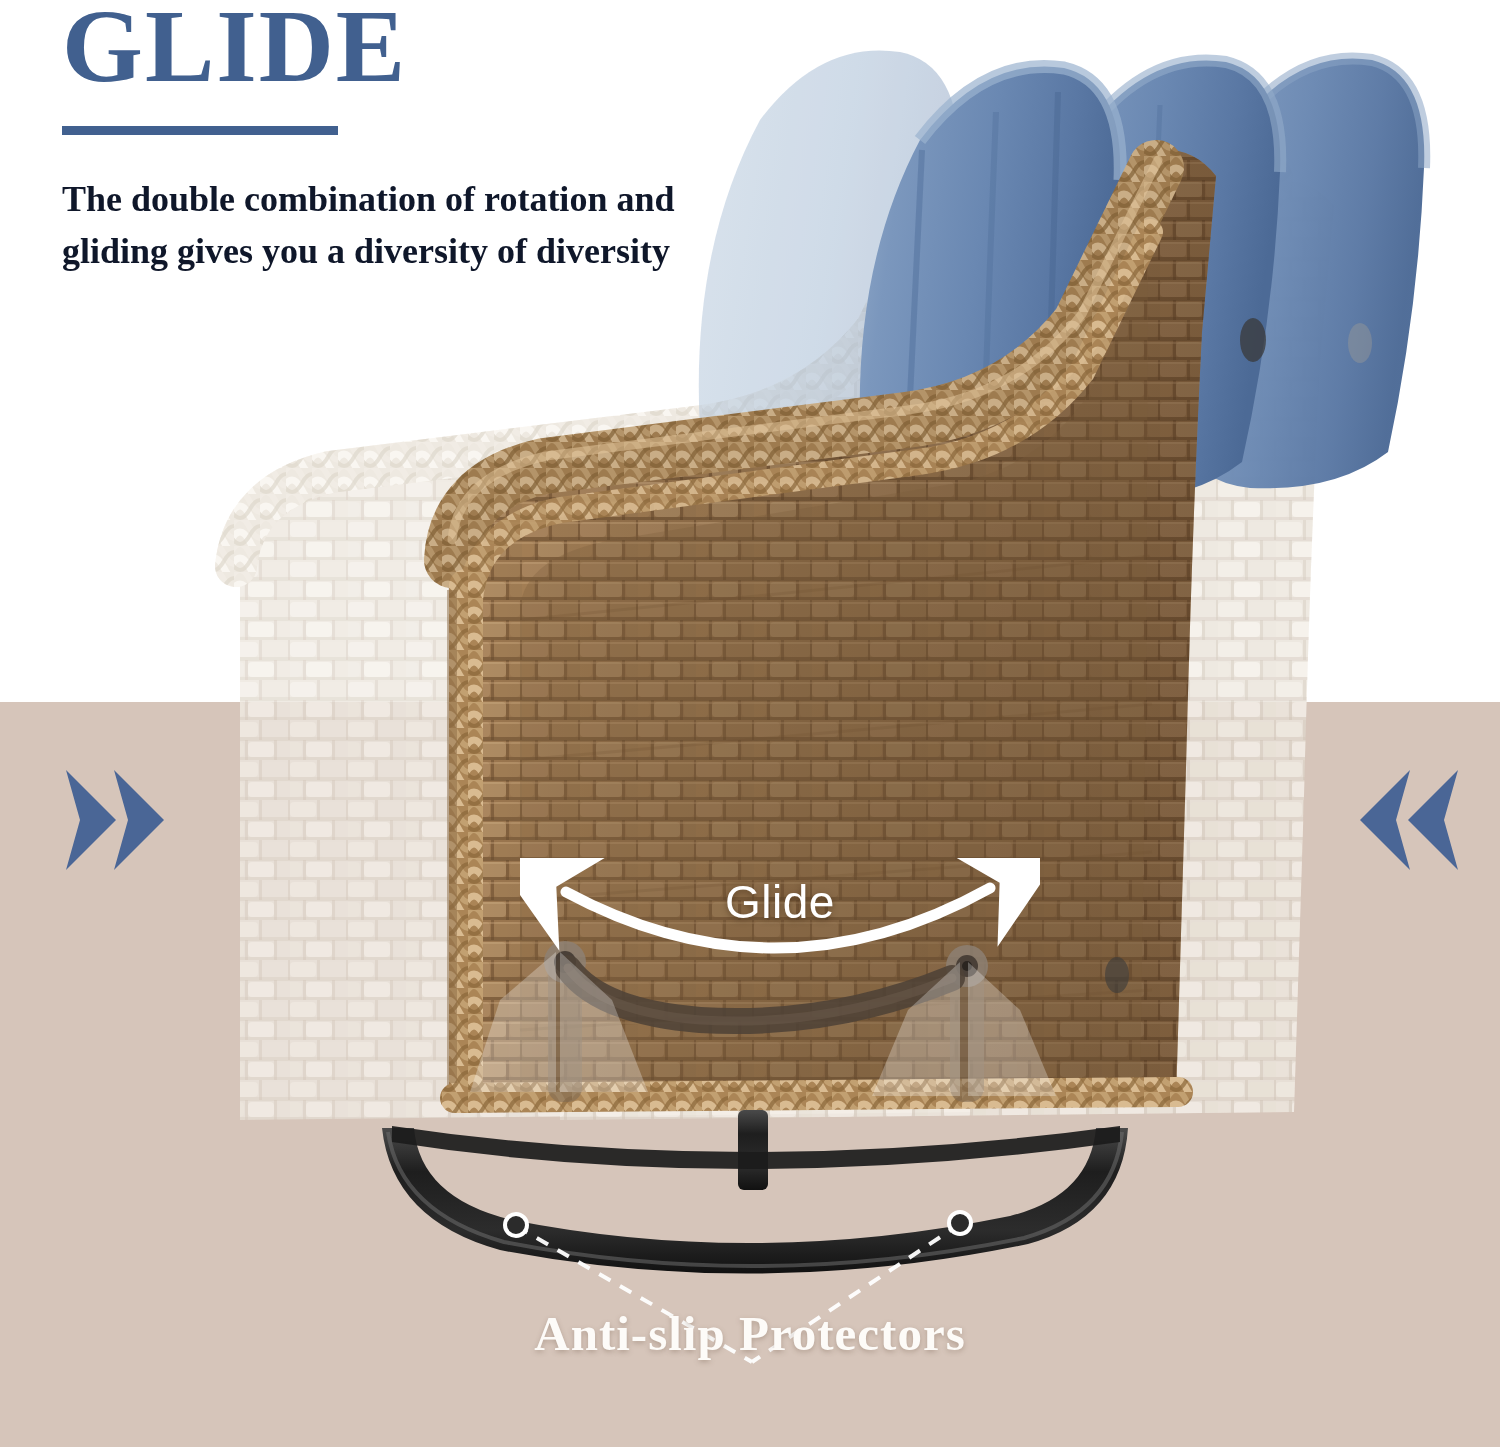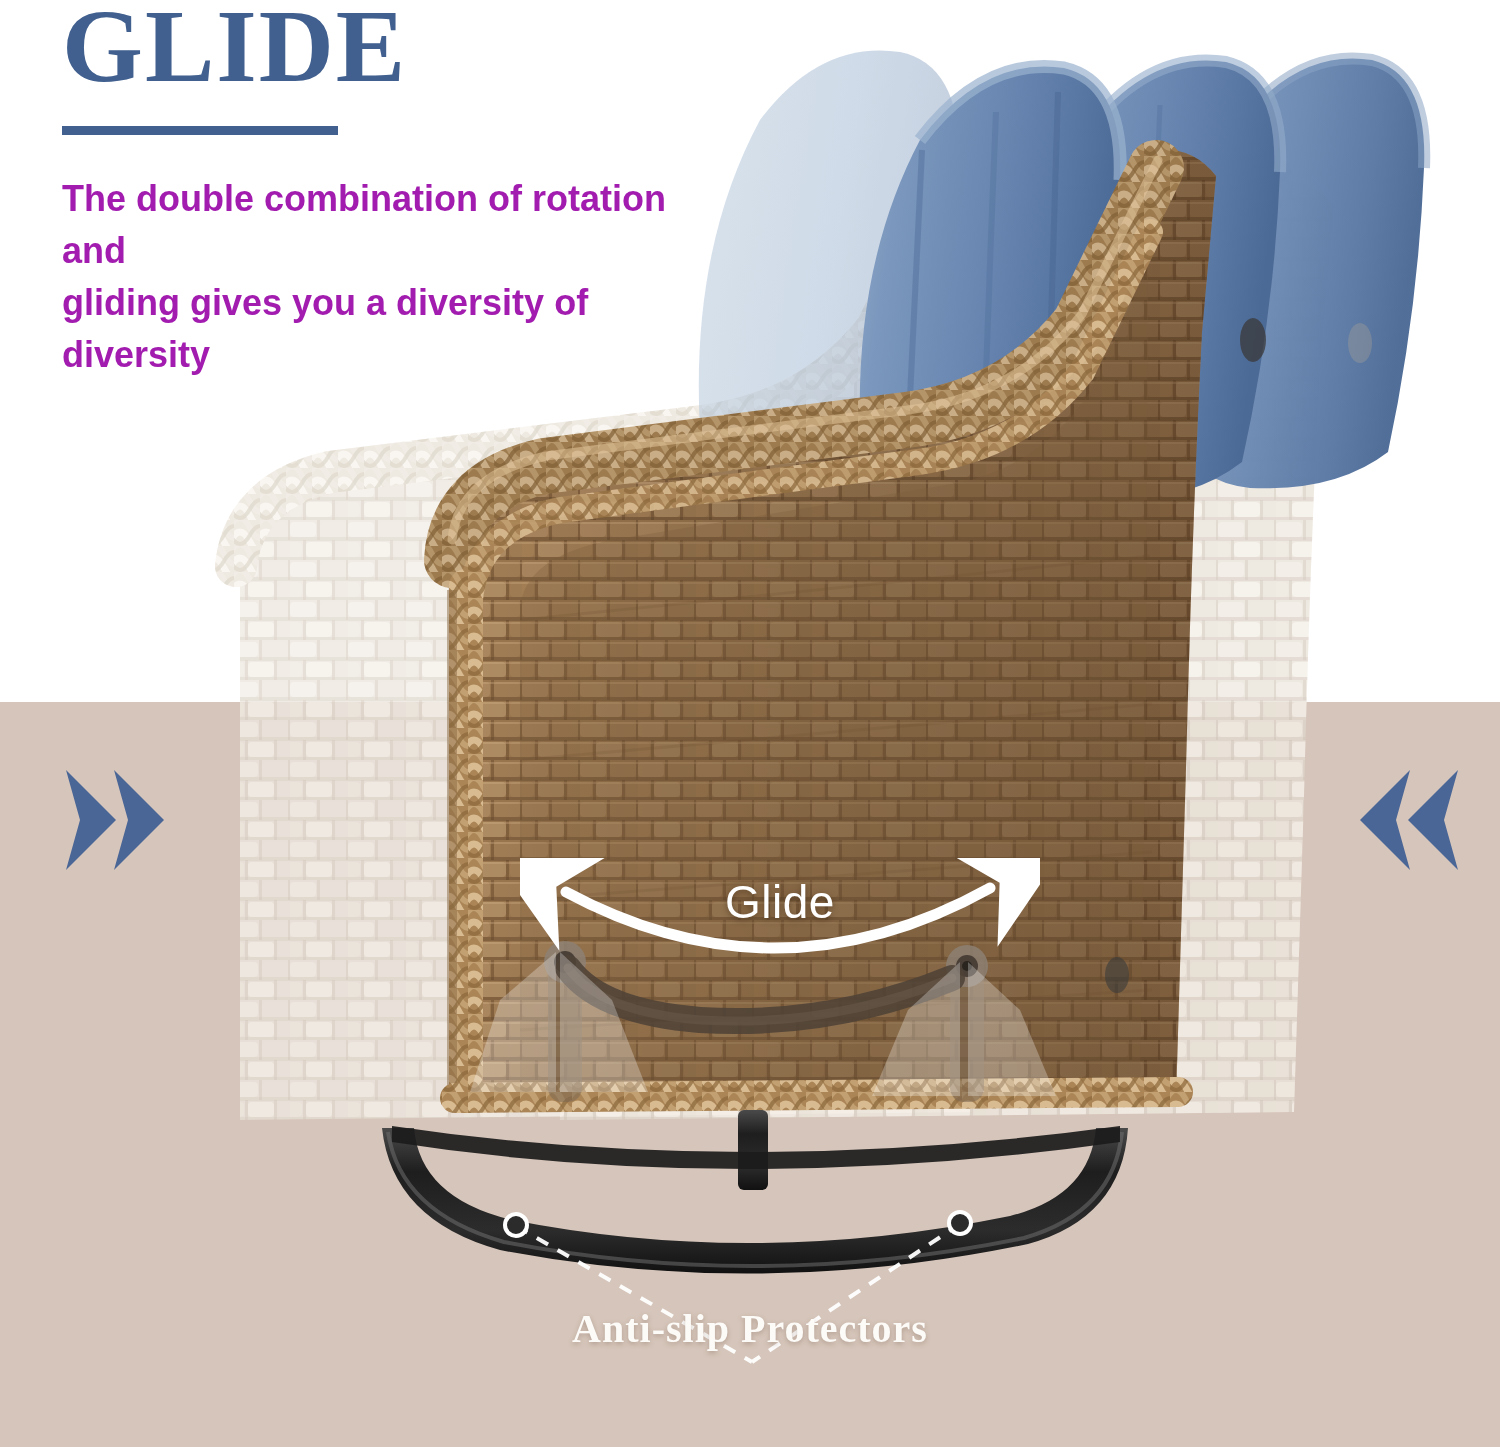--- a/index.html
+++ b/index.html
@@ -27,25 +27,25 @@
     color:#41608f;
     margin:0;
   }
   .rule{
     margin-top:28px;
     width:276px;height:9px;
     background:#41608f;
   }
   .subtitle{
     margin-top:38px;
-    font-family:Liberation Sans, sans-serif;
+    font-family:Liberation Serif, serif;
     font-weight:700;
     font-size:36px;
     line-height:52px;
-    color:#a21caf;
+    color:#0f172a;
     width:620px;
   }
 
   
   .chev-group{position:absolute;top:760px;}
   .chev-left{left:58px;}
   .chev-right{left:1356px;}
 
   
   .stage{position:absolute;left:0;top:0;width:1500px;height:1447px;}
@@ -62,21 +62,21 @@
   }
 
   
   .caption{
     position:absolute;
     width:100%;
     text-align:center;
     color:#fdfbf8;
     font-family:"Liberation Serif",serif;
     font-weight:700;
-    font-size:40px;
+    font-size:49px;
     letter-spacing:1px;
     text-shadow:0 2px 5px rgba(110,86,70,.35);
   }
   .dot-marker{
     position:absolute;
     width:26px;height:26px;border-radius:50%;
     border:4px solid #ffffff;
     background:#2b2b2b;
     box-sizing:border-box;
   }

